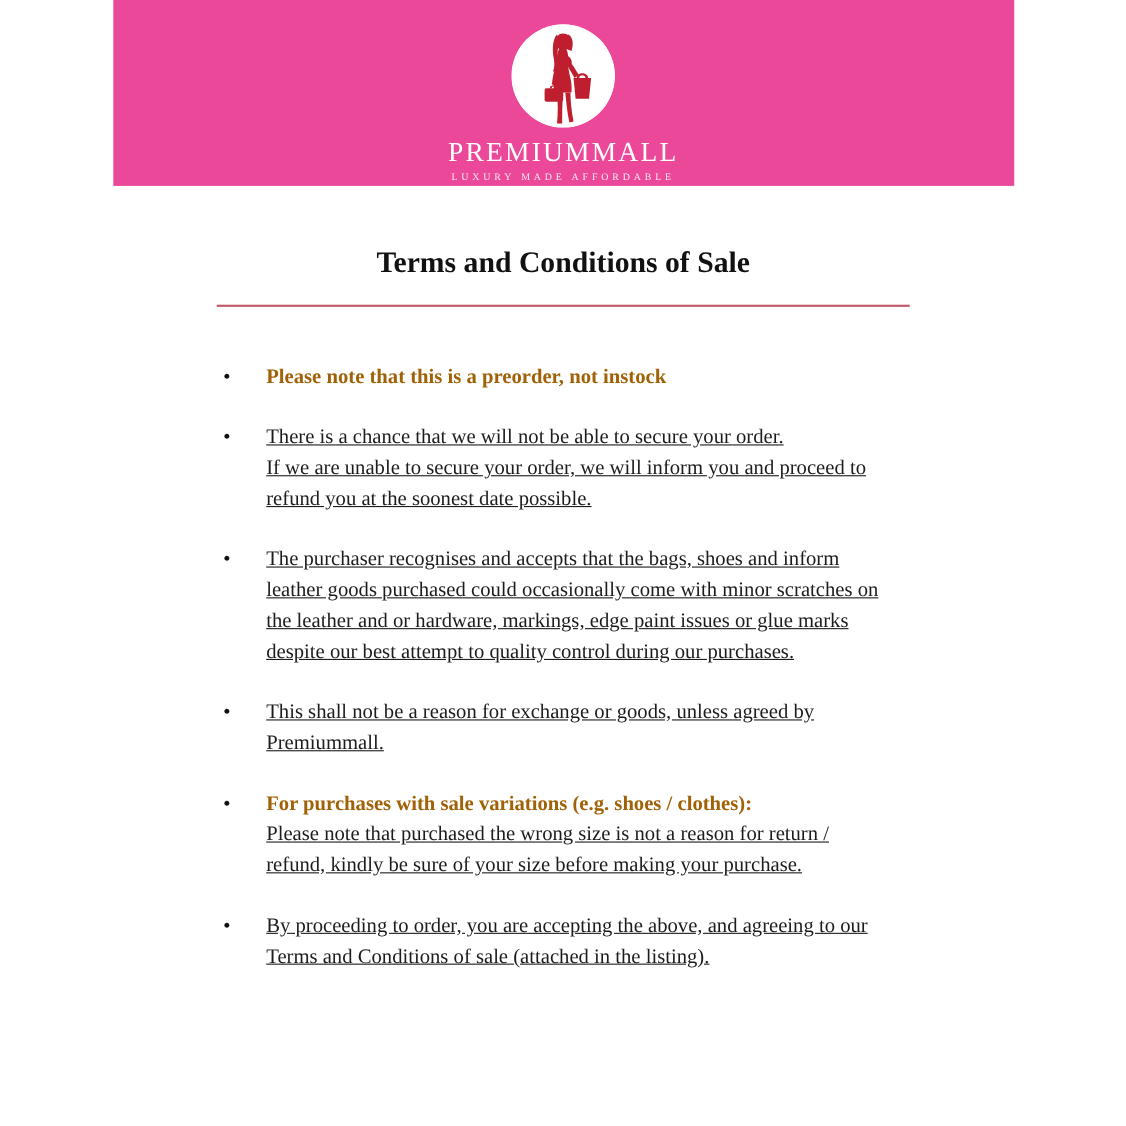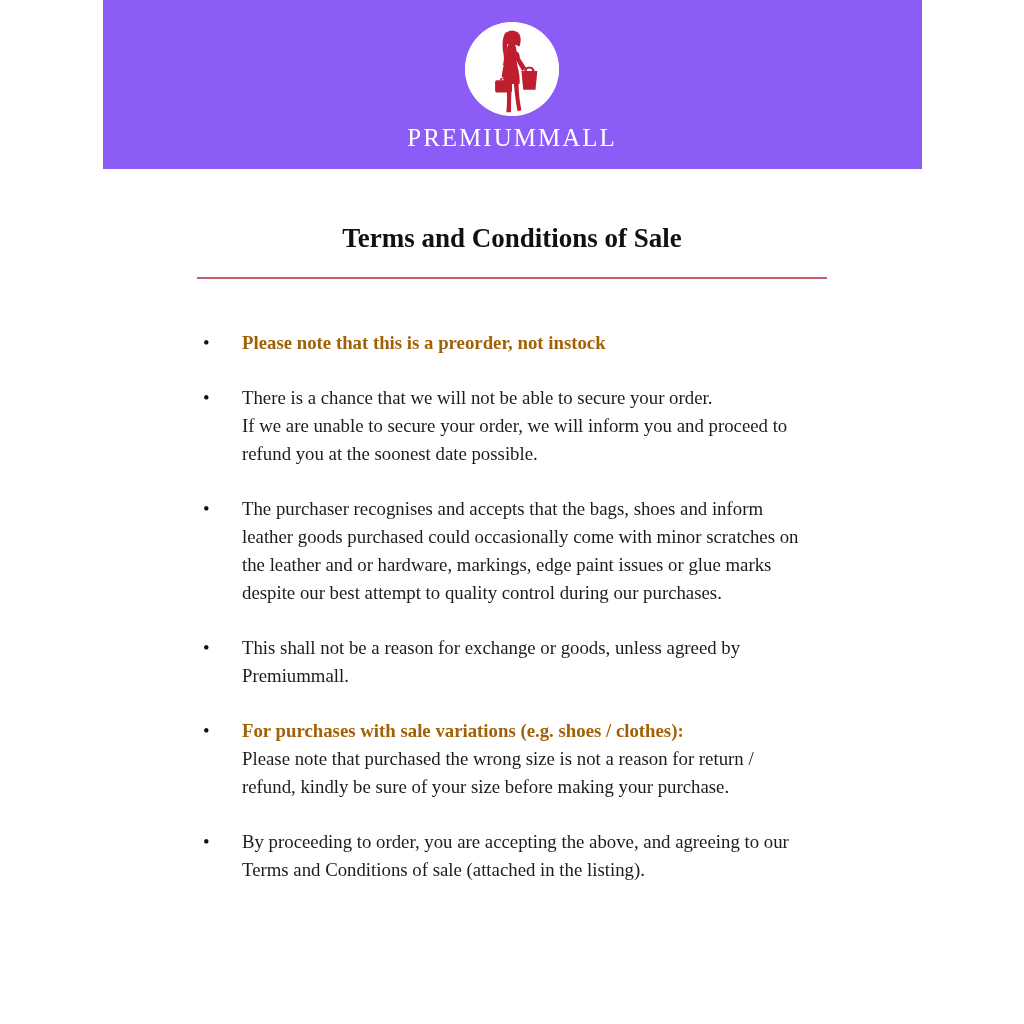--- a/index.html
+++ b/index.html
@@ -8,21 +8,21 @@
     background: #ffffff;
     width: 1024px;
     height: 1024px;
     font-family: "Liberation Serif", serif;
     overflow: hidden;
   }
   .banner {
     width: 819px;
     height: 169px;
     margin: 0 auto;
-    background: #8b5cf6;
+    background: #ec4899;
     text-align: center;
     position: relative;
   }
   .logo-circle {
     display: inline-block;
     width: 94px;
     height: 94px;
     margin-top: 22px;
     border-radius: 50%;
     background: #ffffff;
@@ -84,20 +84,21 @@
   }
   .li-heading {
     display: block;
     color: #a16207;
     font-weight: bold;
   }
   .li-body {
     display: block;
     white-space: pre-line;
     color: #1c1c1c;
+    text-decoration: underline;
   }
 </style>
 </head>
 <body>
 
 <header class="banner">
   <span class="logo-circle">
     <svg width="94" height="94" viewBox="0 0 100 100" aria-hidden="true">
       <circle cx="50" cy="50" r="50" fill="#ffffff"></circle>
       <g fill="#bf1e2e">
@@ -120,20 +121,21 @@
 
         <path d="M34,62 h14 a2,2 0 0 1 2,2 v9 a2,2 0 0 1 -2,2 h-14 a2,2 0 0 1 -2,-2 v-9 a2,2 0 0 1 2,-2 Z"></path>
         <path d="M37,62 c0-4 8-4 8,0 l-2,0 c0-2.5 -4,-2.5 -4,0 Z"></path>
 
         <path d="M60,52 h17 l-2,20 h-13 Z"></path>
         <path d="M63,52 c0-6 11-6 11,0 l-2.5,0 c0-3.5 -6,-3.5 -6,0 Z"></path>
       </g>
     </svg>
   </span>
   <div class="brand-name">PREMIUMMALL</div>
+  <div class="brand-tagline">LUXURY MADE AFFORDABLE</div>
 </header>
 
 <main class="doc">
   <h1 class="doc-title">Terms and Conditions of Sale</h1>
   <div class="doc-rule"></div>
 
   <div class="bullets">
 
     <div class="bullet-item">
       <span class="bullet-dot">•</span>

